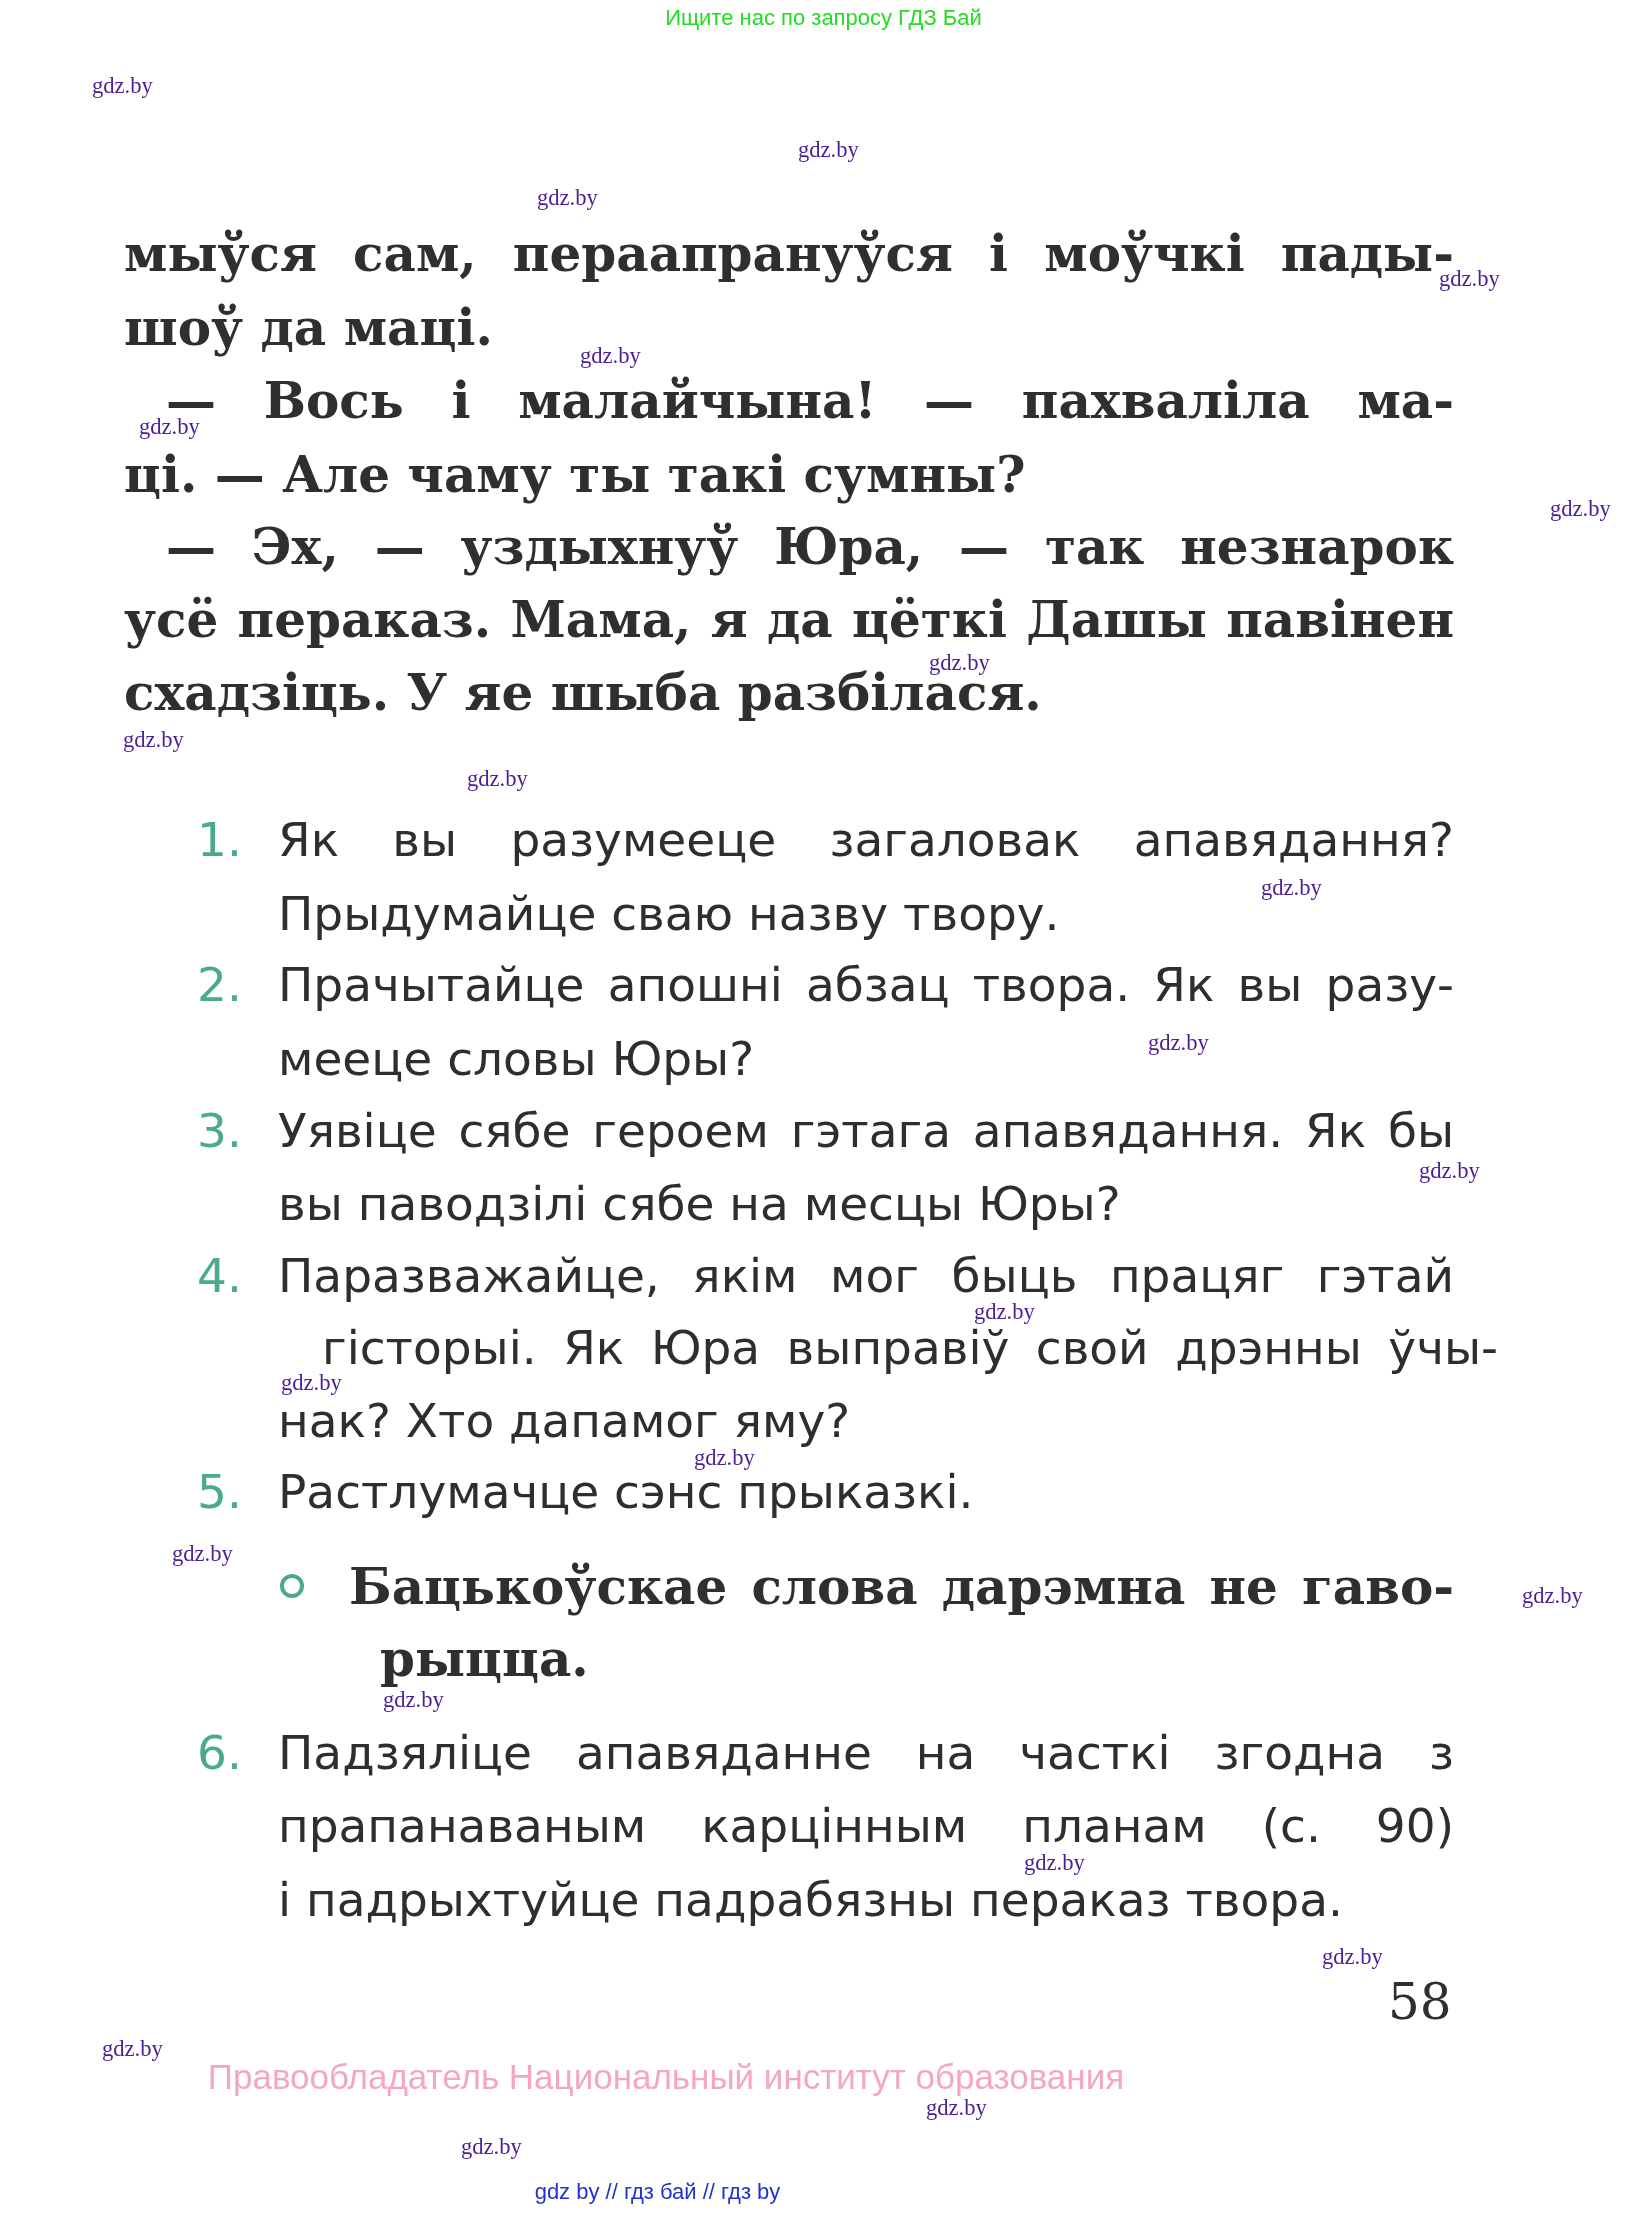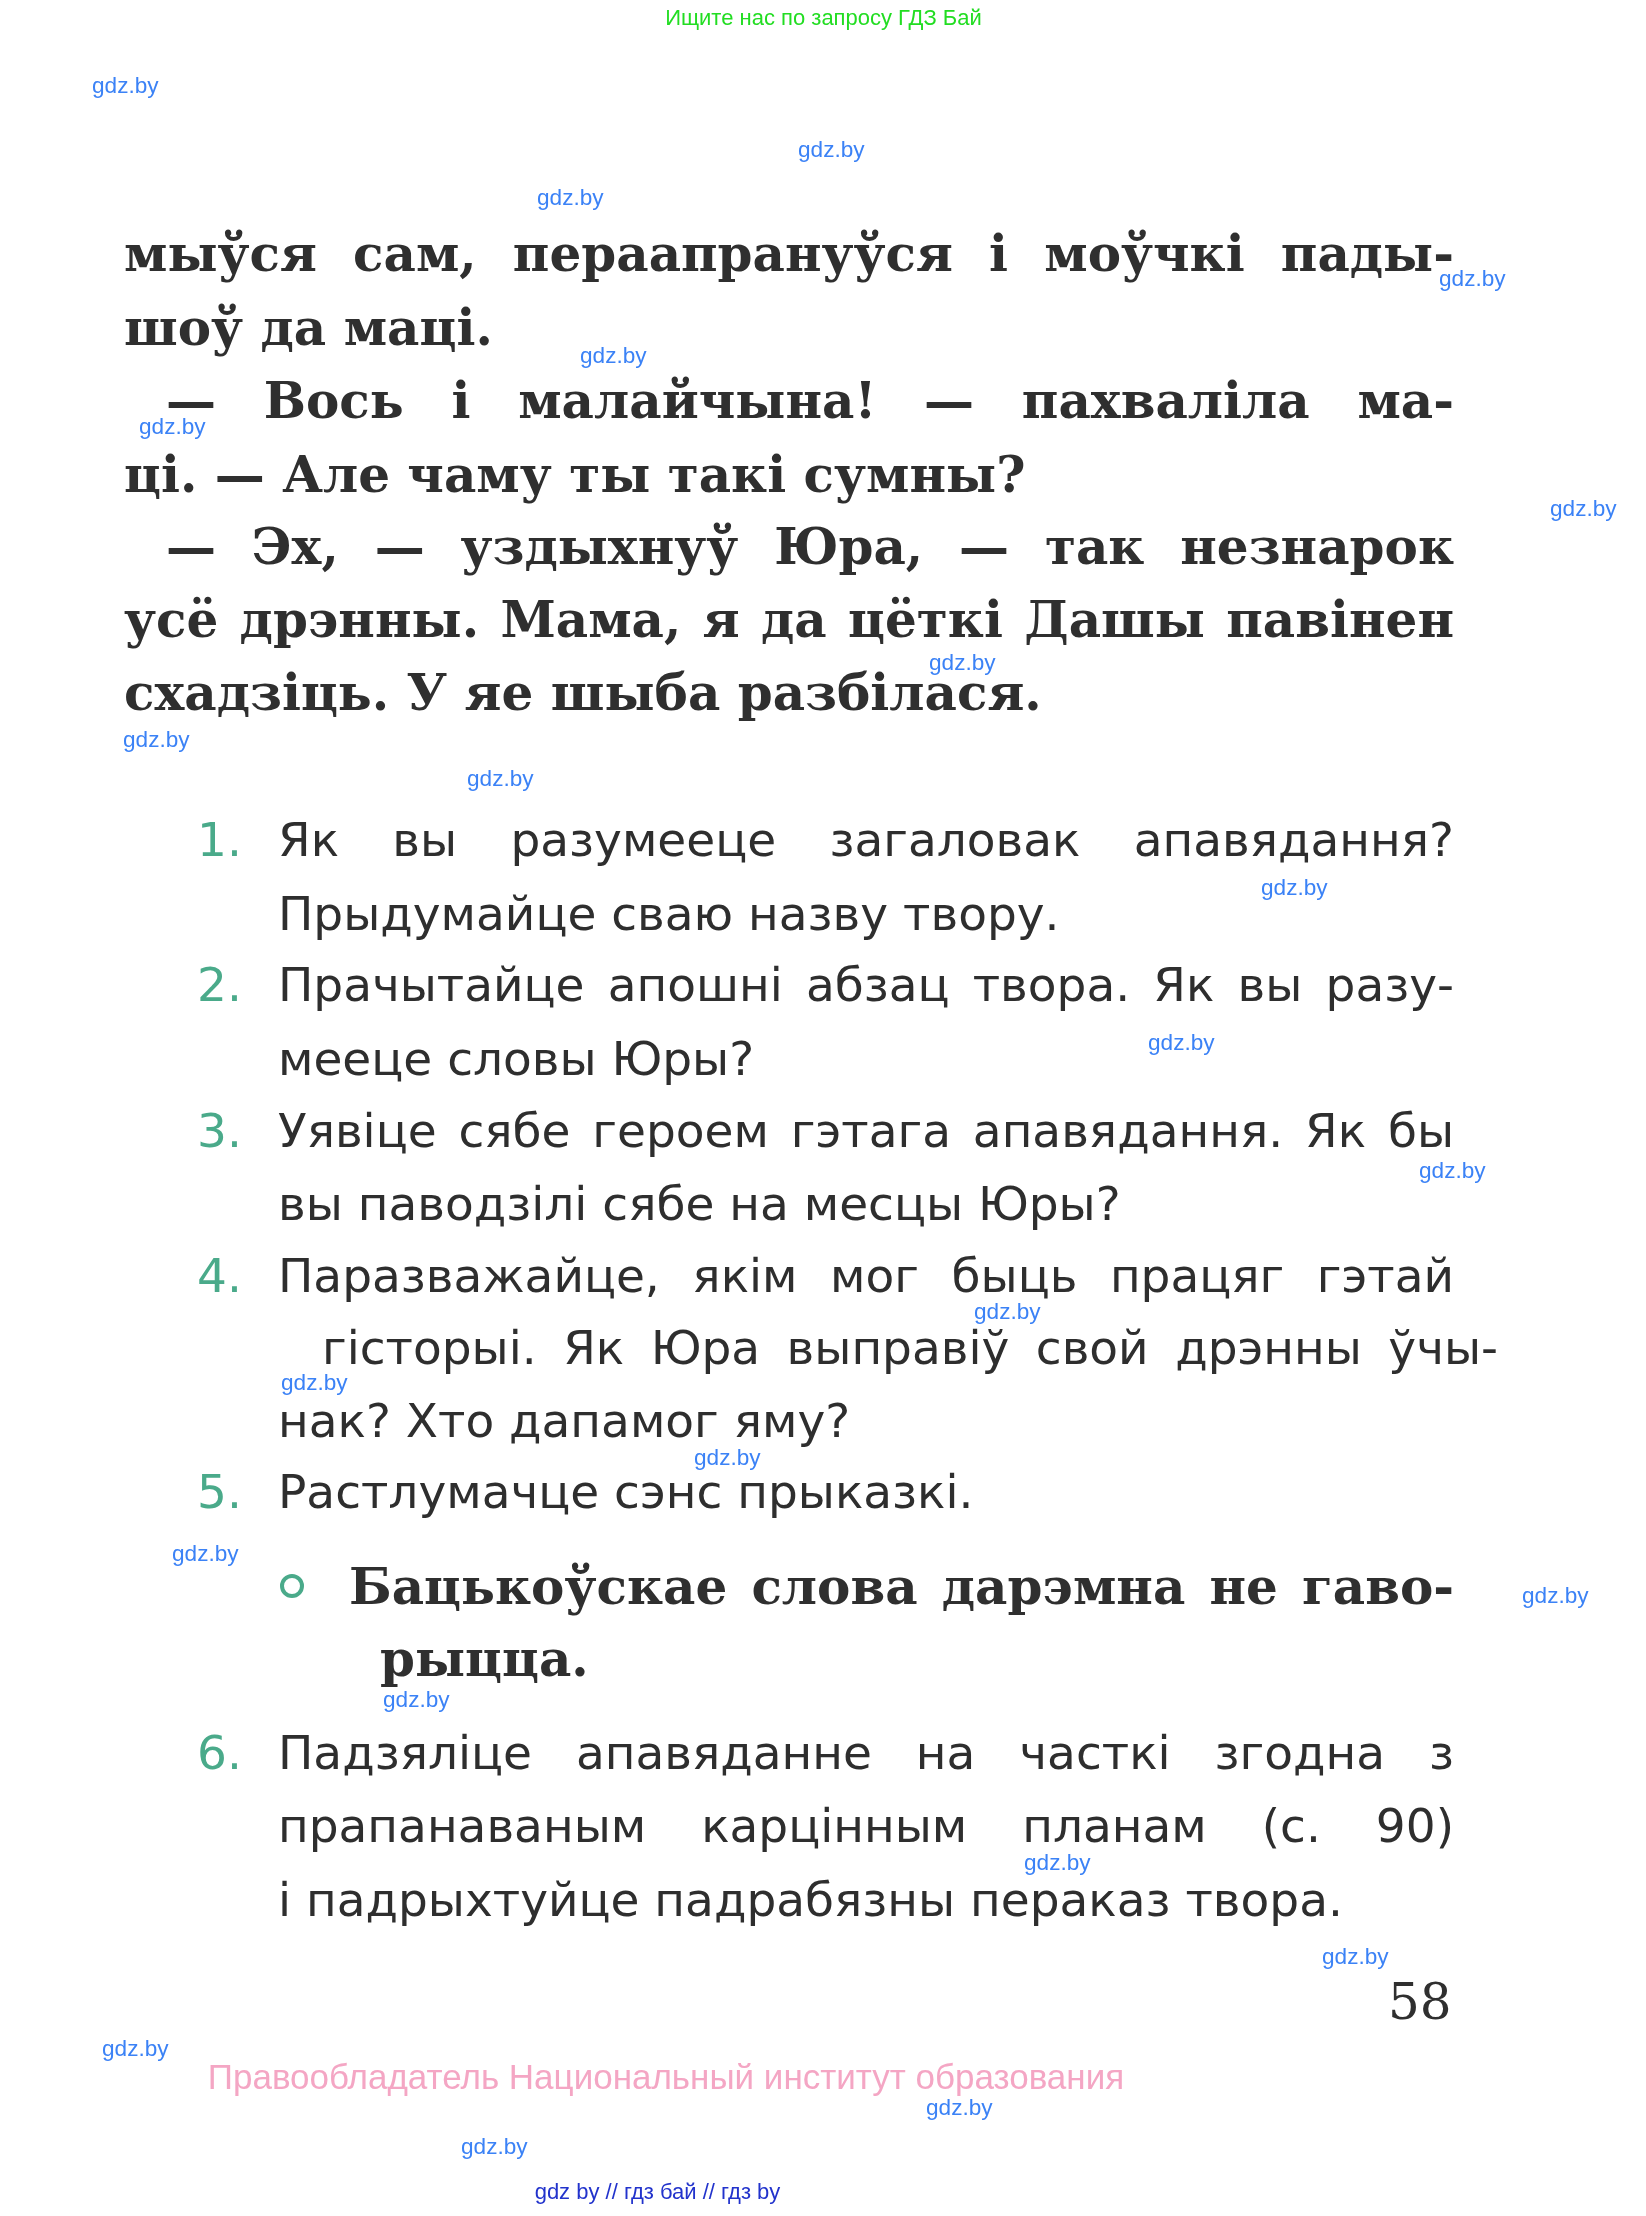--- a/index.html
+++ b/index.html
@@ -1,19 +1,19 @@
 <!DOCTYPE html>
 <html style="font-size:13px"><head>
 <meta charset="utf-8">
 <style>
   html, body { margin:0; padding:0; background:#ffffff; }
   body { width:1647px; height:2216px; position:relative; overflow:hidden; }
   .abs { position:absolute; white-space:nowrap; }
   .topnote { font-family:"Liberation Sans", sans-serif; font-size:22px; color:#22dd22; left:0; width:1647px; text-align:center; top:4.8px; }
-  .wm { font-family:Liberation Sans, sans-serif; font-size:22.6px; color:#3b82f6; }
+  .wm { font-family:Liberation Serif, serif; font-size:22.6px; color:#4c1d95; }
   .serif { font-family:"DejaVu Serif", serif; font-size:50px; color:#2f2f2f; line-height:1;font-weight:bold; }
   .sans { font-family:"DejaVu Sans", sans-serif; font-size:47px; color:#2e2e2e; line-height:1; }
   .num { font-family:"DejaVu Sans", sans-serif; font-size:47px; color:#4aaa8a; line-height:1; }
   .bullet { width:24px; height:24px; border:4px solid #4aaa8a; border-radius:50%; box-sizing:border-box; }
   .pageno { font-family:"DejaVu Serif", serif; font-size:50px; color:#2f2f2f; }
   .rights { font-family:"Liberation Sans", sans-serif; font-size:35px; color:#f4a6c4; left:0; width:1332px; text-align:center; }
   .footer { font-family:"Liberation Sans", sans-serif; font-size:22px; color:#2233cc; left:0; width:1315px; text-align:center; }
   .just { text-align:justify; text-align-last:justify; display:block; }
 </style>
 </head>
@@ -52,21 +52,21 @@
     </div>
   <div class="abs serif" style="left:124px;top:303px;">шоў да маці.</div>
   <div class="abs serif" style="left:166px;top:376px;width:1288px;">
       <span class="just">— Вось і малайчына! — пахваліла ма-</span>
     </div>
   <div class="abs serif" style="left:124px;top:450px;">ці. — Але чаму ты такі сумны?</div>
   <div class="abs serif" style="left:166px;top:522px;width:1288px;">
       <span class="just">— Эх, — уздыхнуў Юра, — так незнарок</span>
     </div>
   <div class="abs serif" style="left:124px;top:595px;width:1330px;">
-      <span class="just">усё дрэнны. Мама, я да цёткі Дашы павінен</span>
+      <span class="just">усё пераказ. Мама, я да цёткі Дашы павінен</span>
     </div>
   <div class="abs serif" style="left:124px;top:668px;">схадзіць. У яе шыба разбілася.</div>
 </div>
 
 <div>
 
   <div class="abs num" style="left:197px;top:816px;">1.</div>
   <div class="abs sans" style="left:278px;top:816px;width:1176px;">
       <span class="just">Як вы разумееце загаловак апавядання?</span>
     </div>

